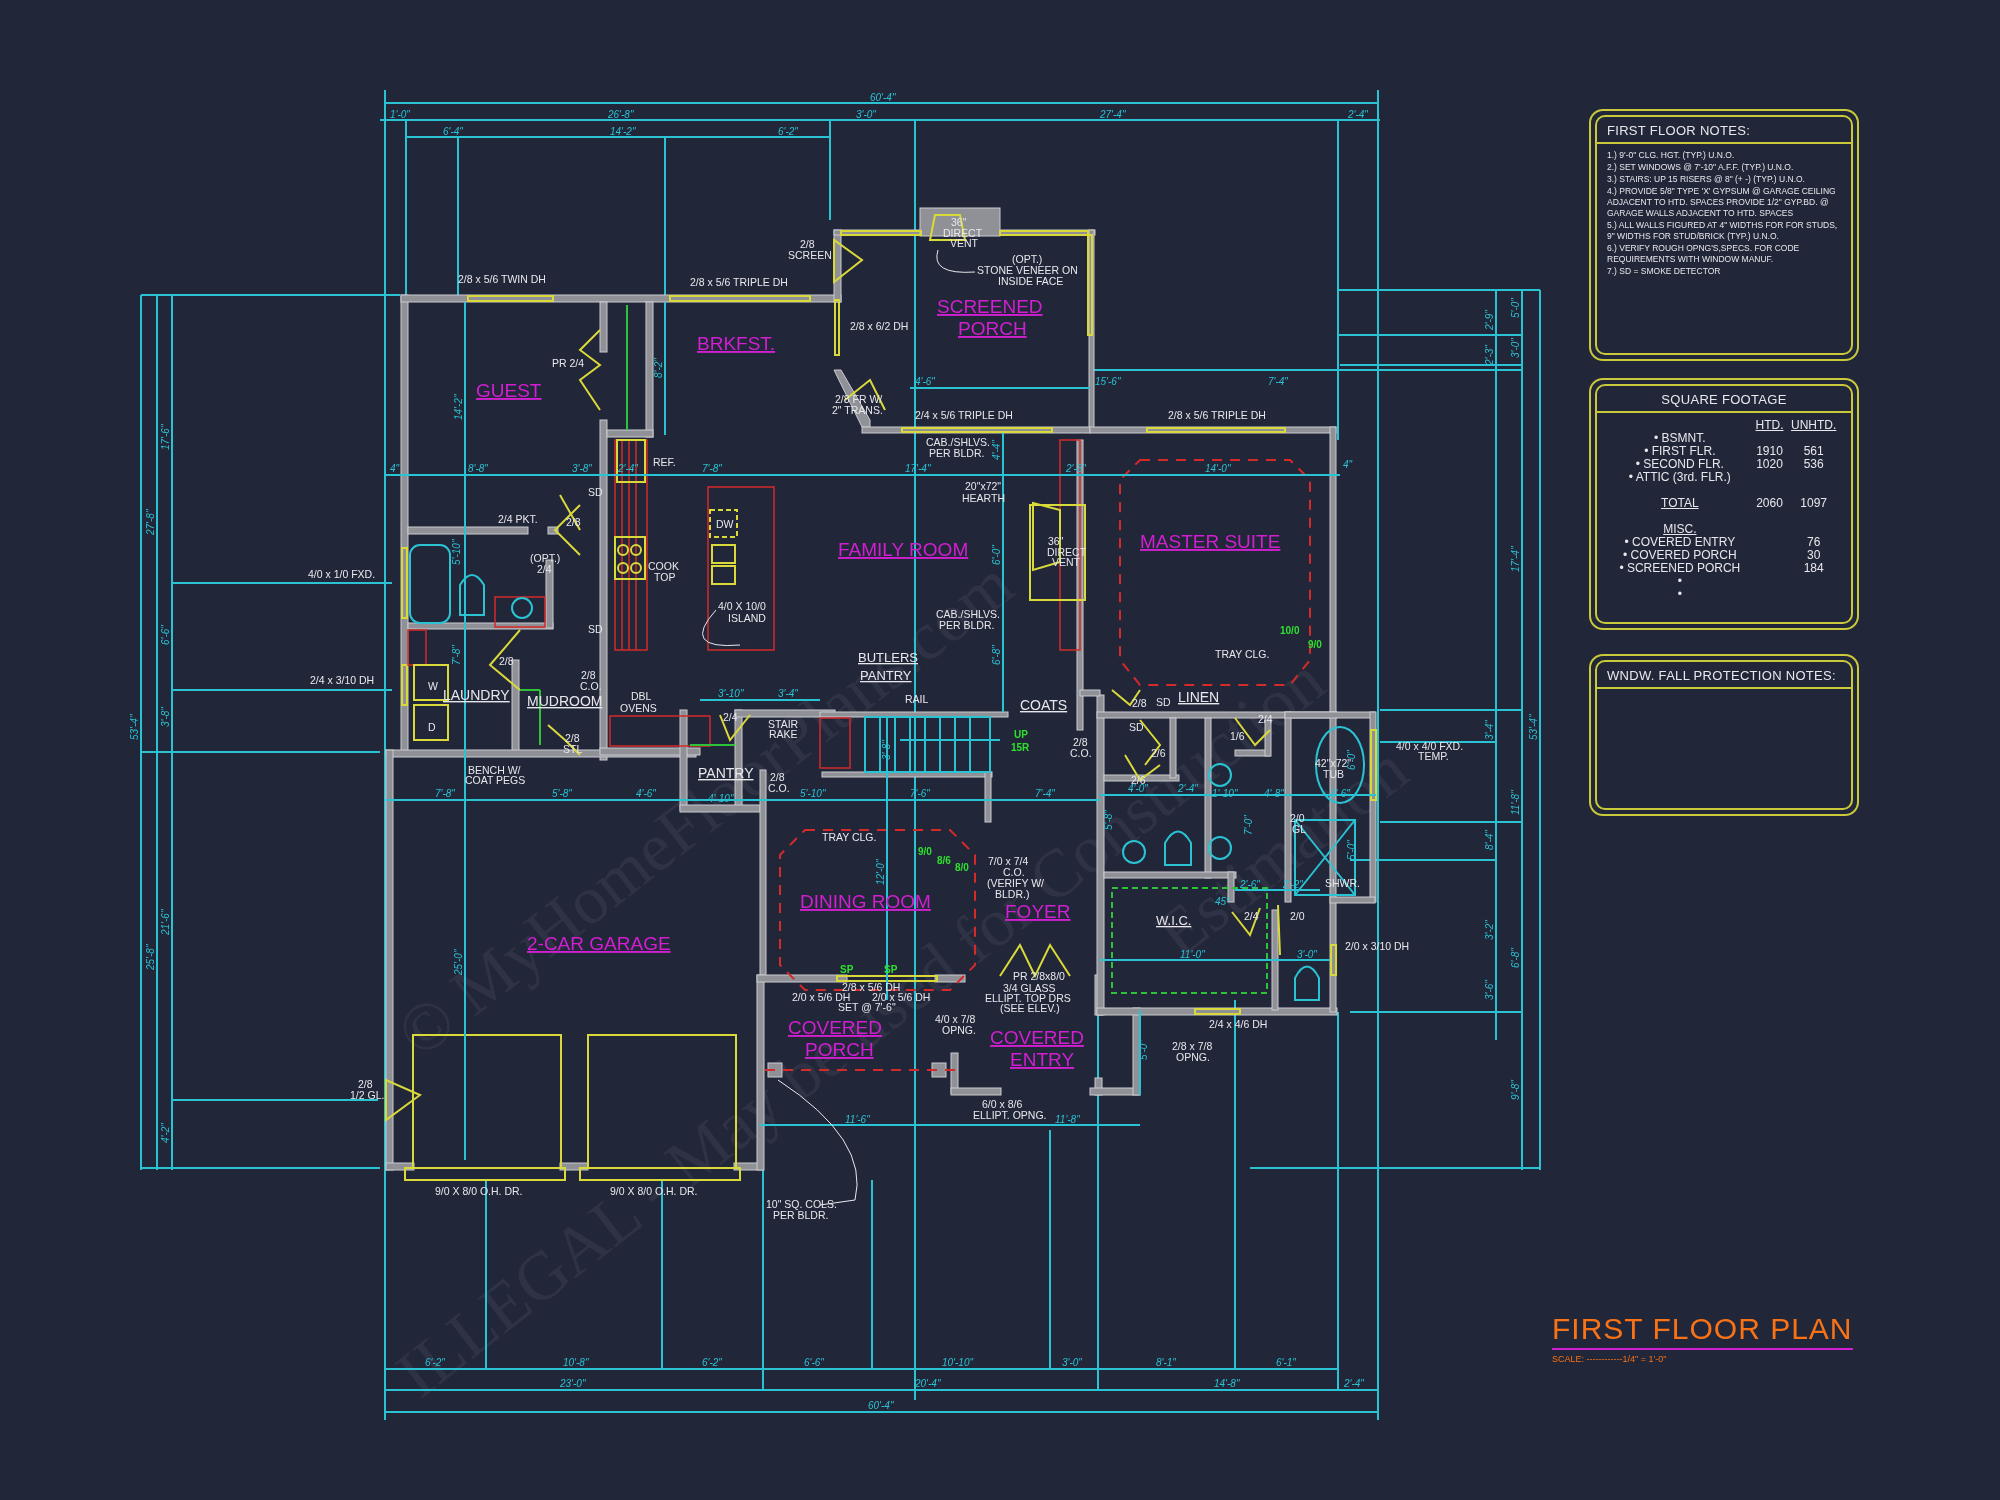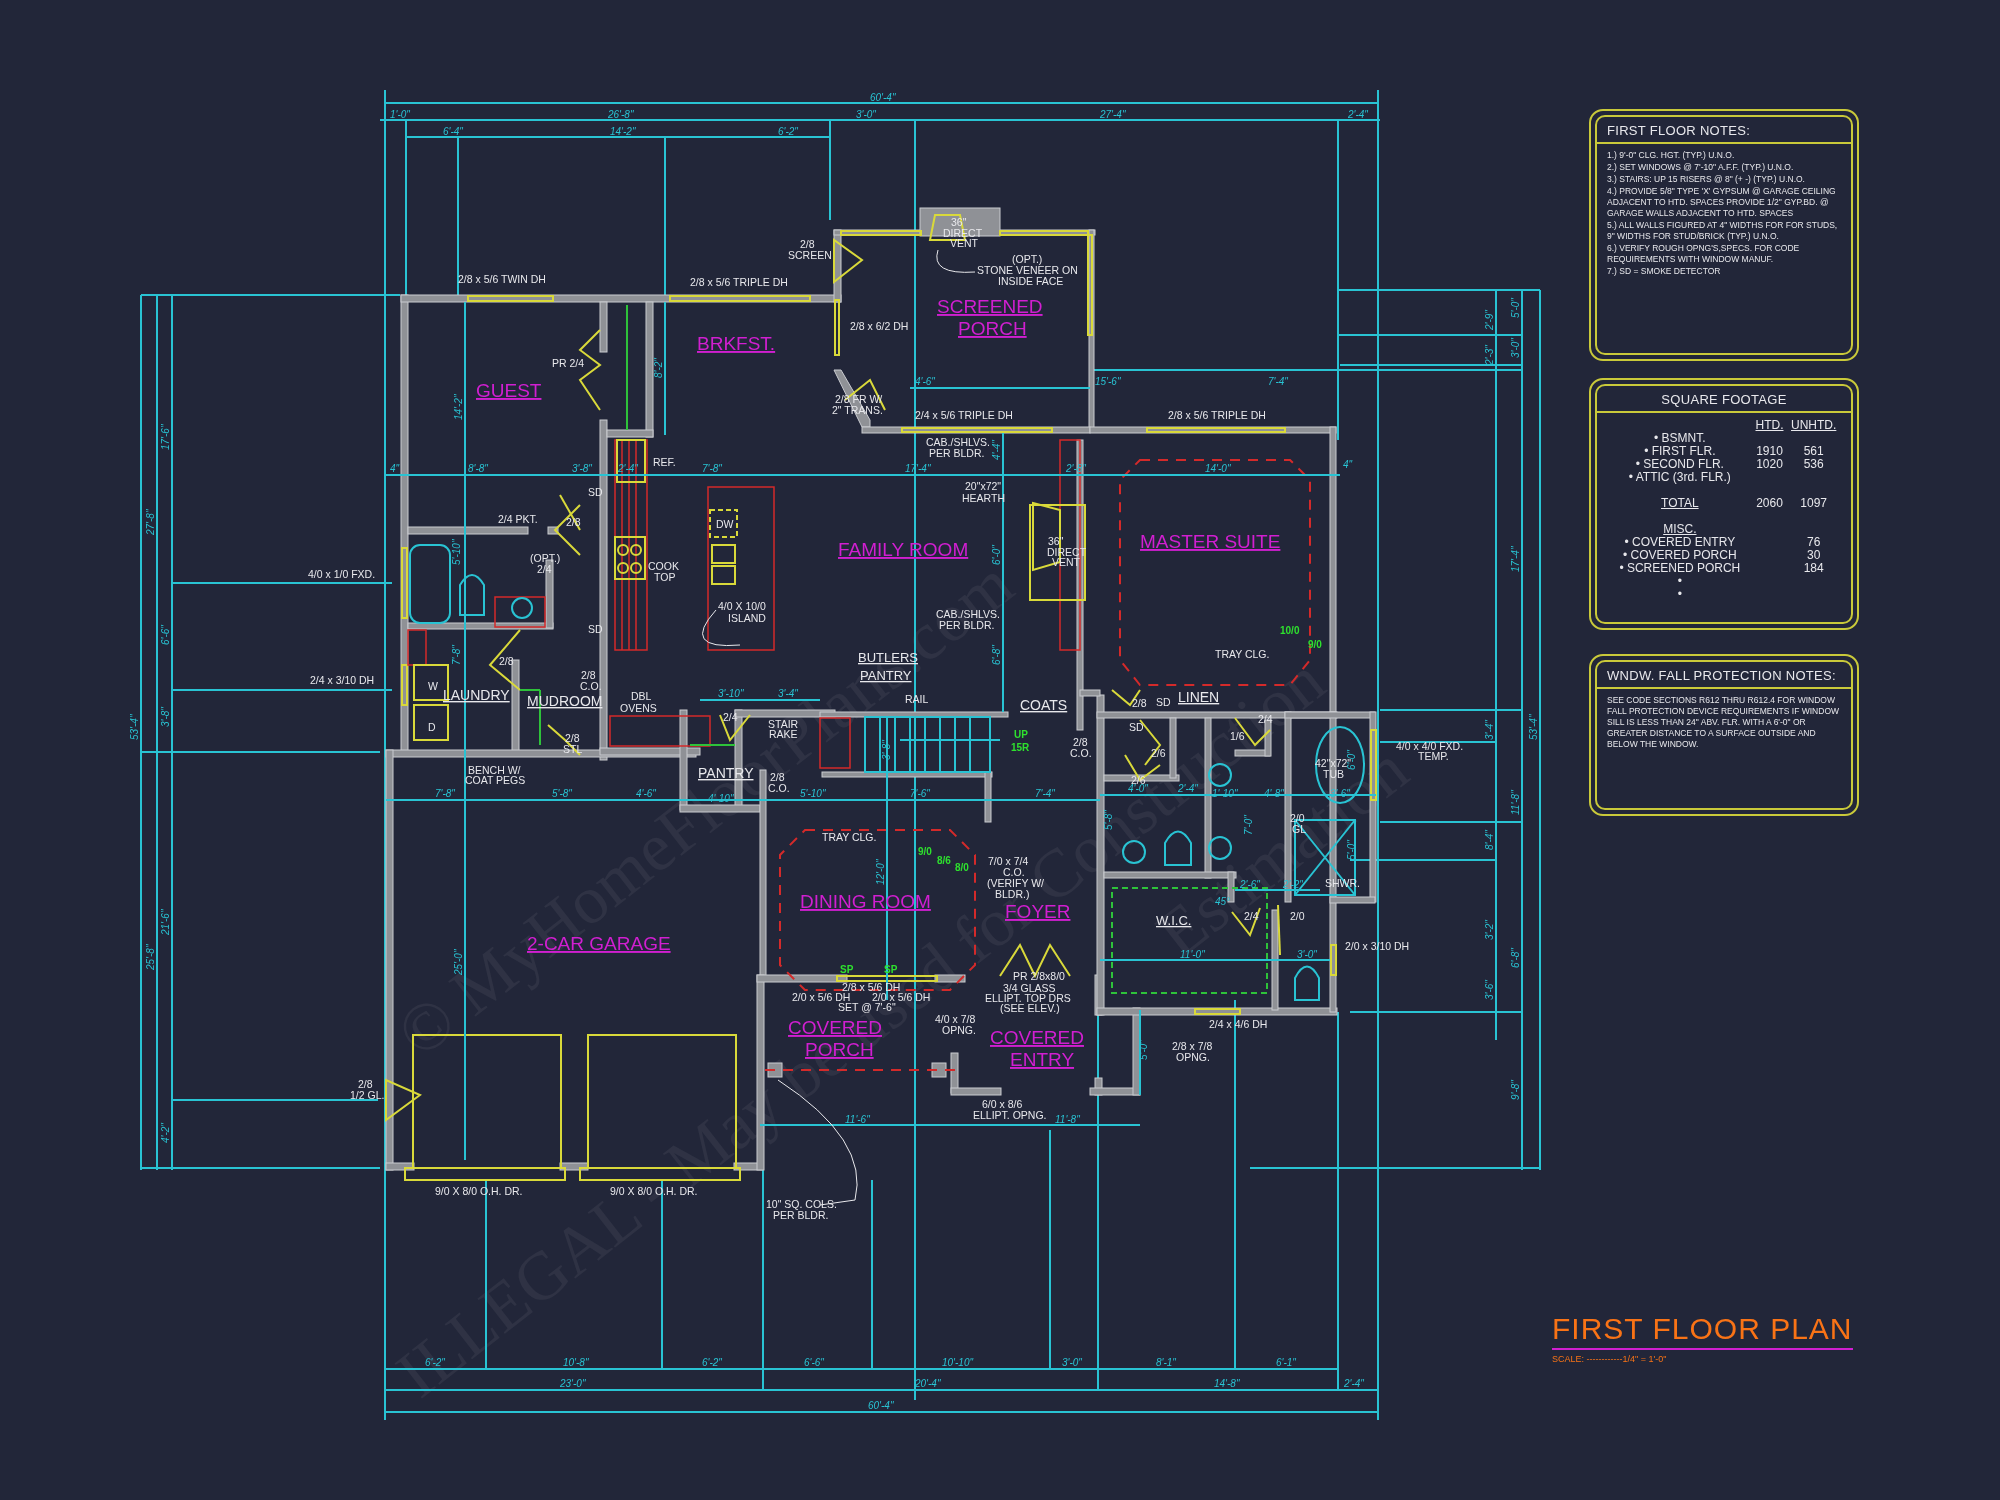--- a/index.html
+++ b/index.html
@@ -622,21 +622,20 @@
             </tr>
       </tbody>
         </table>
     </div>
   </div>
 </div>
 
 <div class="notebox" style="left:1589px;top:654px;width:258px;height:150px;">
   <div class="inner">
     <div class="ttl">WNDW. FALL PROTECTION NOTES:</div>
-    <div class="body">SEE CODE SECTIONS R612 THRU R612.4 FOR WINDOW FALL PROTECTION DEVICE REQUIREMENTS IF WINDOW SILL IS LESS THAN 24" ABV. FLR. WITH A 6'-0" OR GREATER DISTANCE TO A SURFACE OUTSIDE AND BELOW THE WINDOW.</div>
   </div>
 </div>
 
 <div class="title-block">
   <div class="main">FIRST FLOOR PLAN</div>
   <div class="scale">
     <span>SCALE:</span>
     <span>------------1/4" = 1'-0"</span>
   </div>
 </div>

